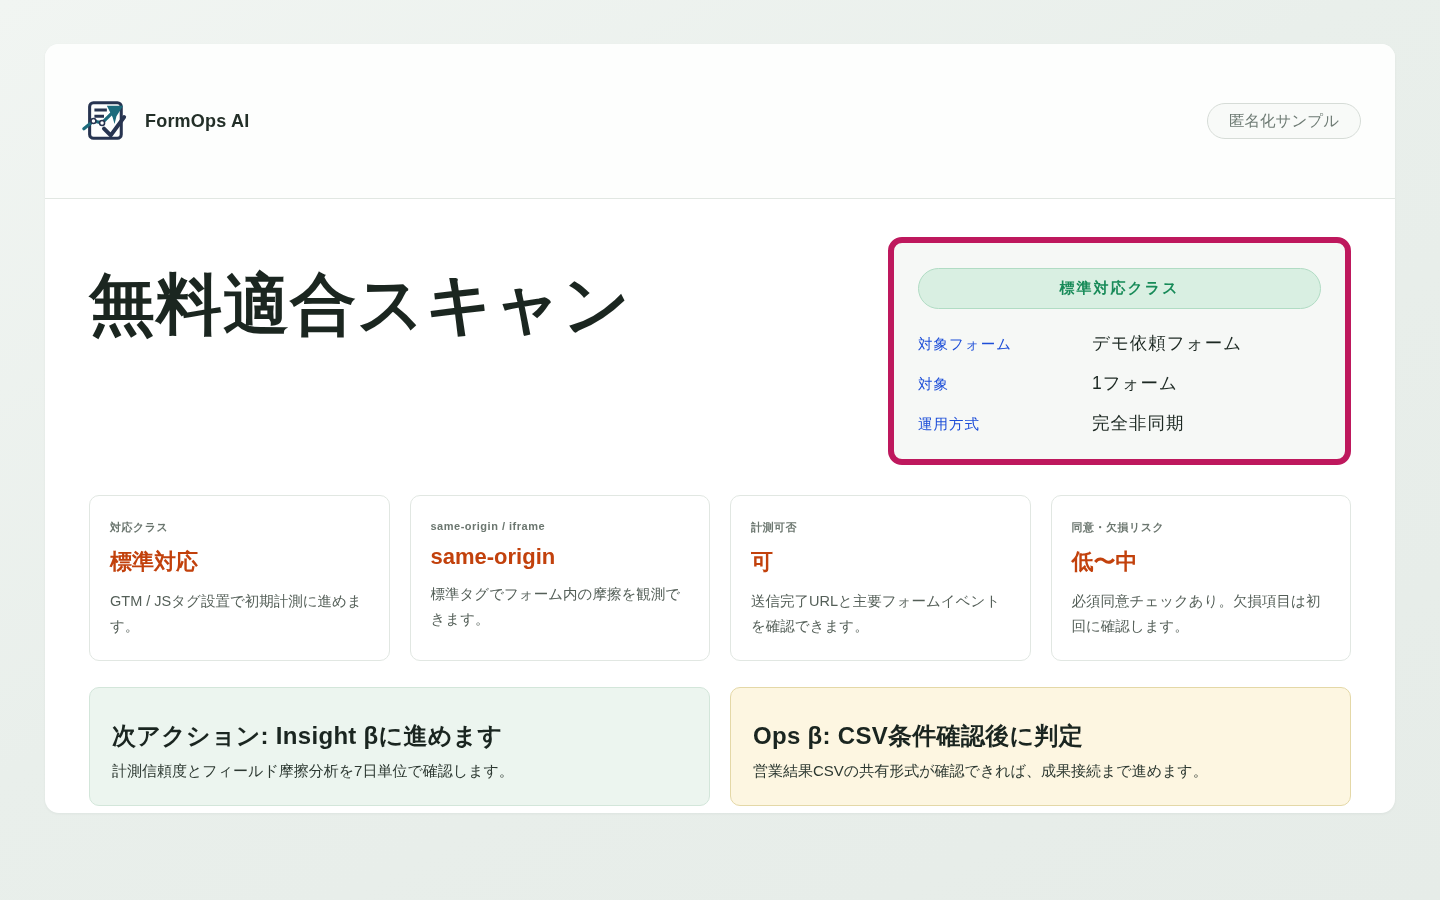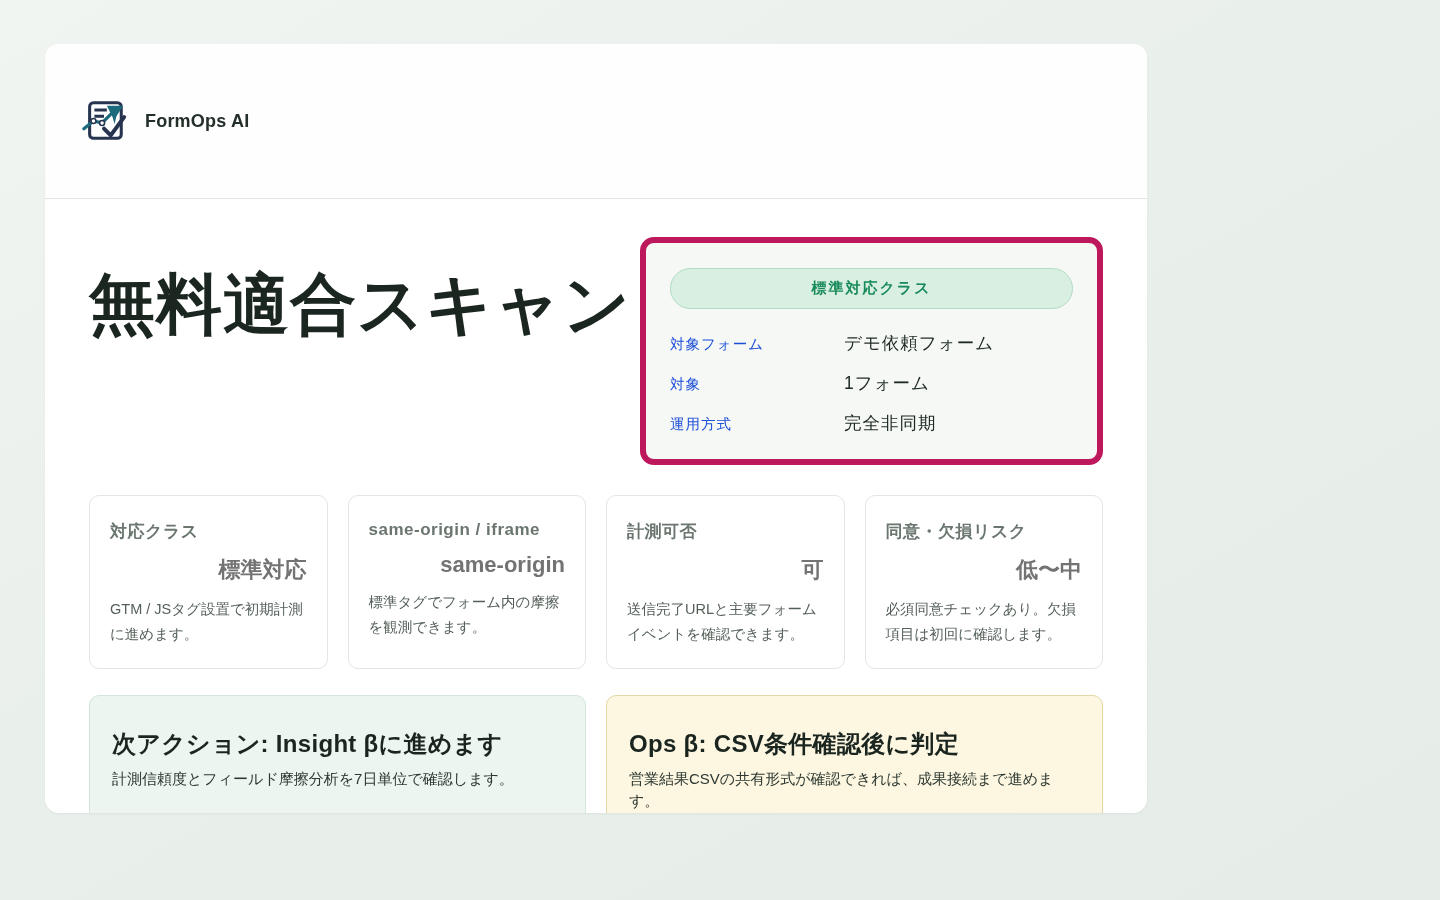--- a/index.html
+++ b/index.html
@@ -6,21 +6,21 @@
   html, body {
     width: 1440px; height: 900px;
     font-family: "Liberation Sans", "DejaVu Sans", sans-serif;
     color: #1e2a24;
     background: linear-gradient(150deg, #f1f5f2 0%, #e9efeb 45%, #e6ece8 100%);
     overflow: hidden;
   }
   .page-card {
     position: absolute;
     left: 45px; top: 44px;
-    width: 1102px; height: 769px;
+    width: 1350px; height: 769px;
     background: #ffffff;
     border-radius: 14px;
     box-shadow: 0 1px 3px rgba(20, 40, 30, 0.05);
     overflow: hidden;
   }
   
   .header {
     height: 155px;
     display: flex;
     align-items: center;
@@ -109,31 +109,30 @@
     gap: 20px;
   }
   .stat-card {
     background: #ffffff;
     border: 1px solid #e1e7e2;
     border-radius: 10px;
     padding: 24px 20px 20px 20px;
     min-height: 162px;
   }
   .stat-label {
-    font-size: 17px;
+    font-size: 11px;
     font-weight: bold;
     color: #6b766f;
     letter-spacing: 0.5px;
   }
   .stat-value {
     margin-top: 12px;
     font-size: 22px;
     font-weight: bold;
-    color: #737373;
-    text-align: right;
+    color: #c2410c;
   }
   .stat-desc {
     margin-top: 12px;
     font-size: 14.5px;
     color: #545f58;
     line-height: 1.75;
   }
   
   .callouts-row {
     margin-top: 26px;
@@ -179,20 +178,21 @@
         <line x1="14" y1="13.5" x2="27" y2="13.5" stroke="#273450" stroke-width="3"></line>
         <line x1="14" y1="20" x2="24" y2="20" stroke="#273450" stroke-width="3"></line>
         <polygon points="27,9 44,9 37,20 35,28 33,21" fill="#1c6b7c"></polygon>
         <polyline points="3,33 13,25 22,27 32,17" stroke="#1c6b7c" stroke-width="3.4" fill="none" stroke-linecap="round" stroke-linejoin="round"></polyline>
         <circle cx="13" cy="25" r="2.6" fill="#ffffff" stroke="#273450" stroke-width="1.6"></circle>
         <circle cx="22" cy="27" r="2.6" fill="#ffffff" stroke="#273450" stroke-width="1.6"></circle>
         <path d="M24 33 L31 40 L45 21" stroke="#273450" stroke-width="4.2" fill="none" stroke-linecap="round" stroke-linejoin="round"></path>
       </svg>
       <span class="brand-name">FormOps AI</span>
     </div>
+    <button class="anon-badge">匿名化サンプル</button>
   </div>
 
   <div class="main">
 
     <div class="hero-row">
       <h1 class="page-title">無料適合スキャン</h1>
 
       <div class="summary-card">
         <div class="class-badge">標準対応クラス</div>
         <div class="kv-rows">

